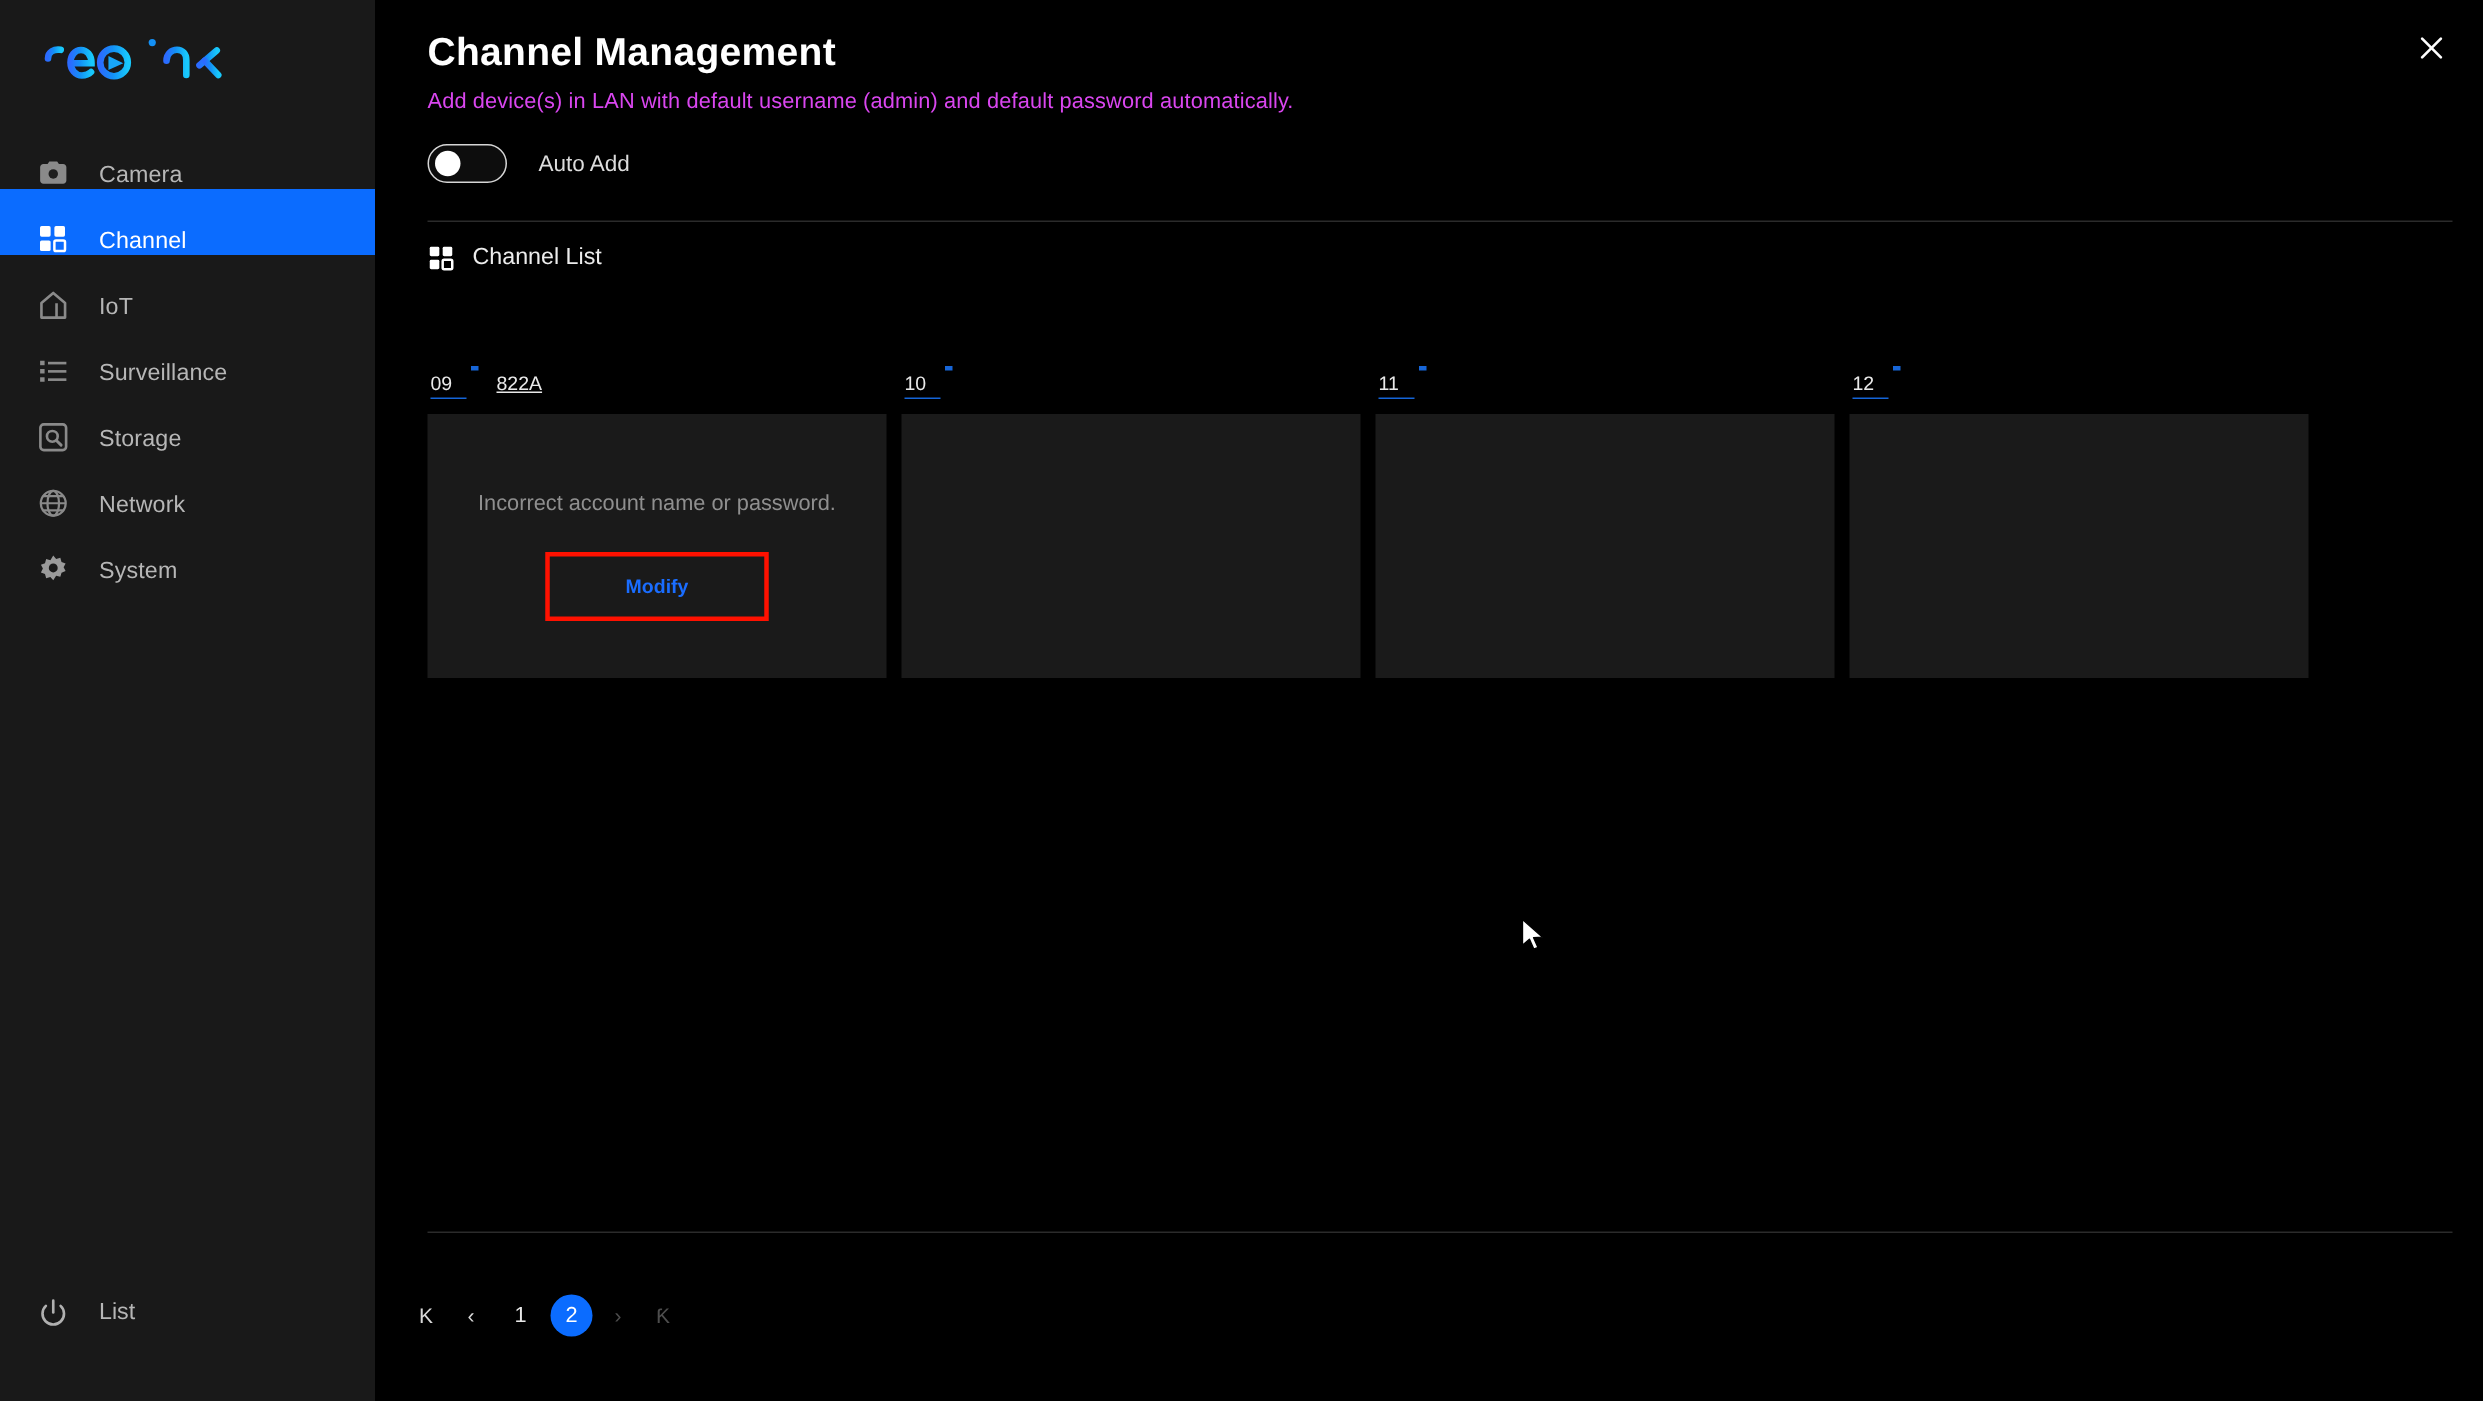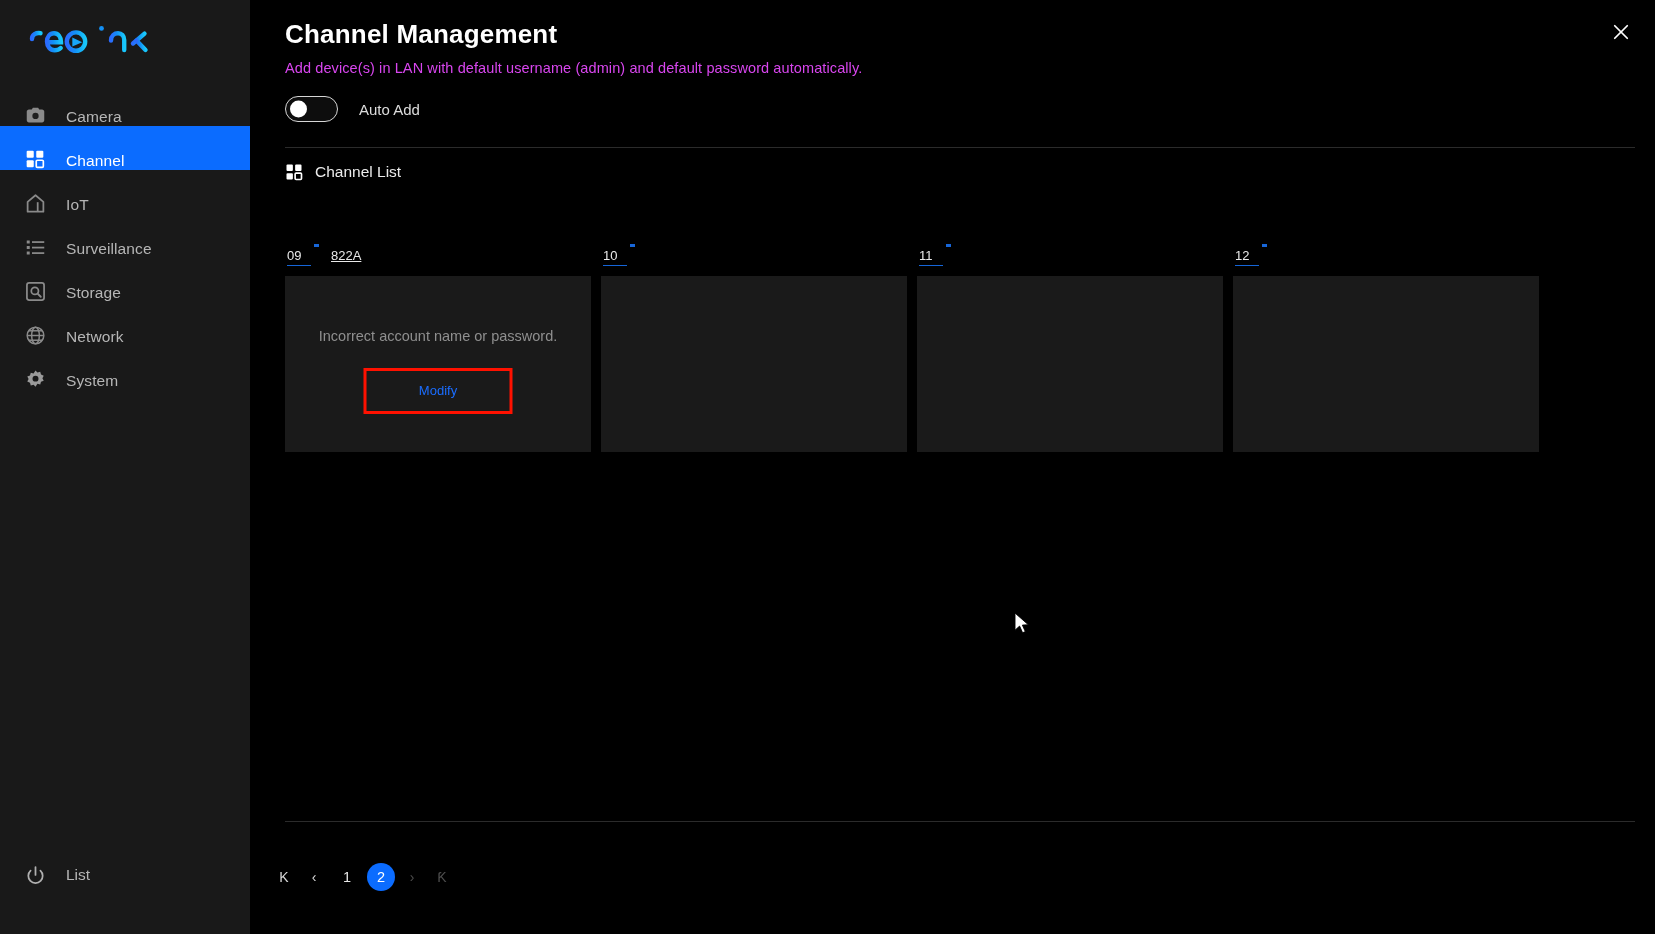--- a/index.html
+++ b/index.html
@@ -266,21 +266,21 @@
     transform: translateX(-50%);
     top: 92px;
   }
   .tile-modify {
     display: block;
     width: 143px;
     height: 40px;
     line-height: 40px;
     text-align: center;
     font-size: 13px;
-    font-weight: normal;
+    font-weight: bold;
     color: #1a6dff;
     background: transparent;
     border: none;
     cursor: pointer;
     font-family: "Liberation Sans", sans-serif;
   }
   .highlight-box {
     border: 3px solid #ff1100;
   }
 

